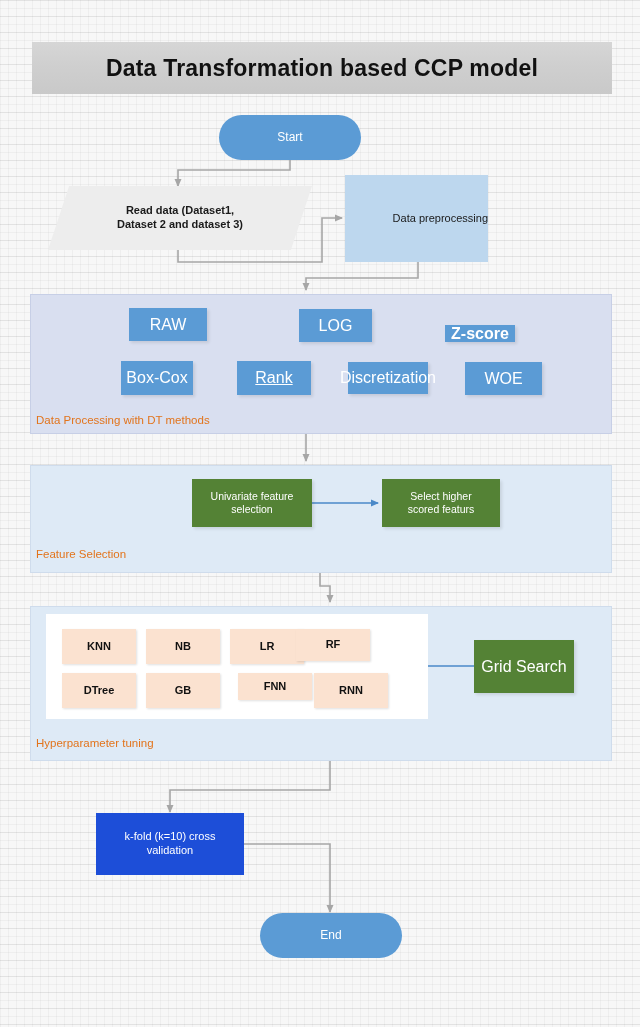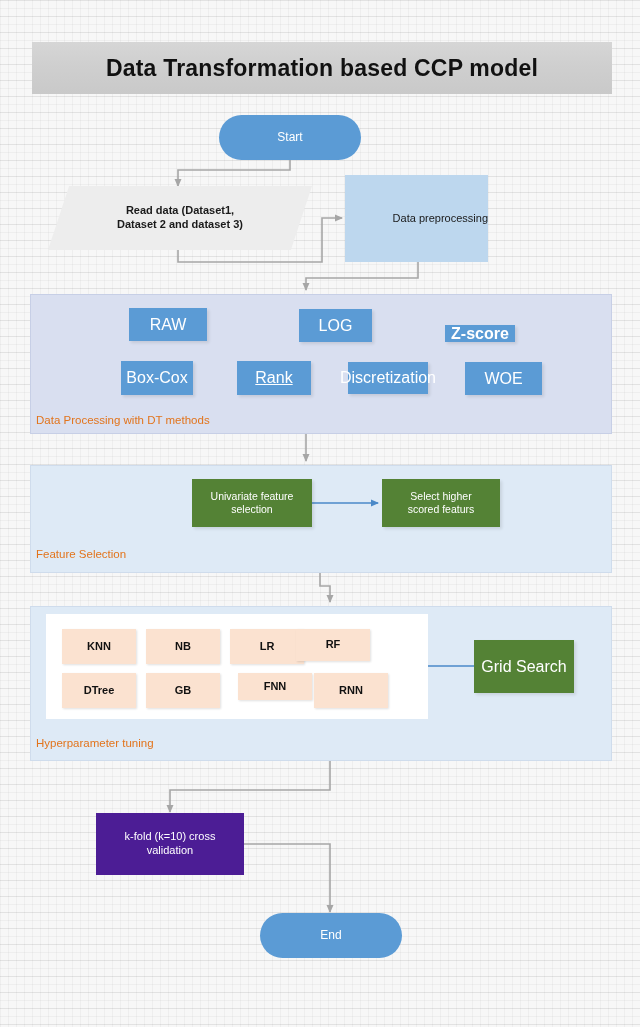--- a/index.html
+++ b/index.html
@@ -25,21 +25,21 @@
         justify-content:center;text-align:center;line-height:1.25;}
   .pill{background:#5B9BD5;color:#ffffff;border-radius:26px;font-size:12px;}
   .para{background:#EDEDED;color:#1a1a1a;font-size:11px;font-weight:bold;}
   .lightblue{background:#BDD7EE;color:#1a1a1a;font-size:11px;justify-content:flex-end;}
   .bluebox{background:#5B9BD5;color:#ffffff;font-size:16px;
            box-shadow:2px 2px 3px rgba(0,0,0,0.10);}
   .greenbox{background:#548235;color:#ffffff;font-size:10.5px;
             box-shadow:2px 2px 3px rgba(0,0,0,0.10);}
   .peachbox{background:#FBE2D0;color:#111;font-size:11px;font-weight:bold;
             box-shadow:1px 1px 2px rgba(0,0,0,0.12);}
-  .kfold{background:#4c1d95;color:#ffffff;font-size:11px;}
+  .kfold{background:#1d4ed8;color:#ffffff;font-size:11px;}
   .panel{position:absolute;box-sizing:border-box;}
   .panel-label{position:absolute;color:#E2741C;font-size:11.5px;white-space:nowrap;}
   #banner{
     position:absolute;left:32px;top:42px;width:580px;height:52px;
     background:linear-gradient(180deg,#d6d6d6 0%,#cfcfcf 45%,#c9c9c9 100%);
     display:flex;align-items:center;justify-content:center;
   }
   #banner-title{font-size:23px;font-weight:bold;color:#111;letter-spacing:0.2px;}
   svg.conn{position:absolute;left:0;top:0;width:640px;height:1027px;
            pointer-events:none;overflow:visible;}

